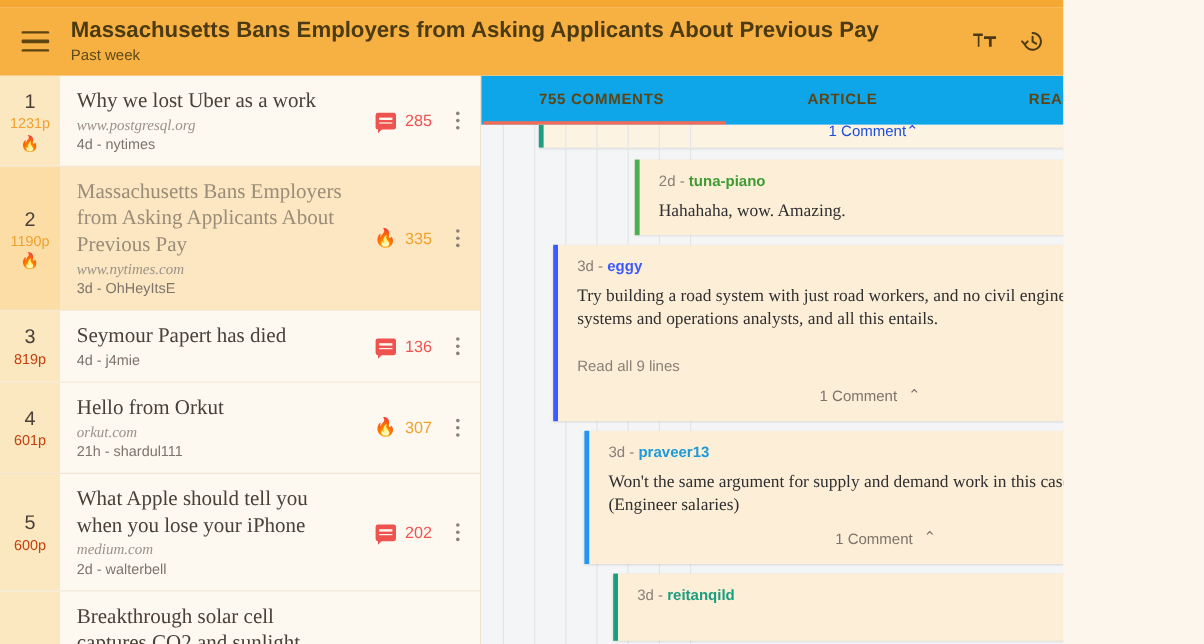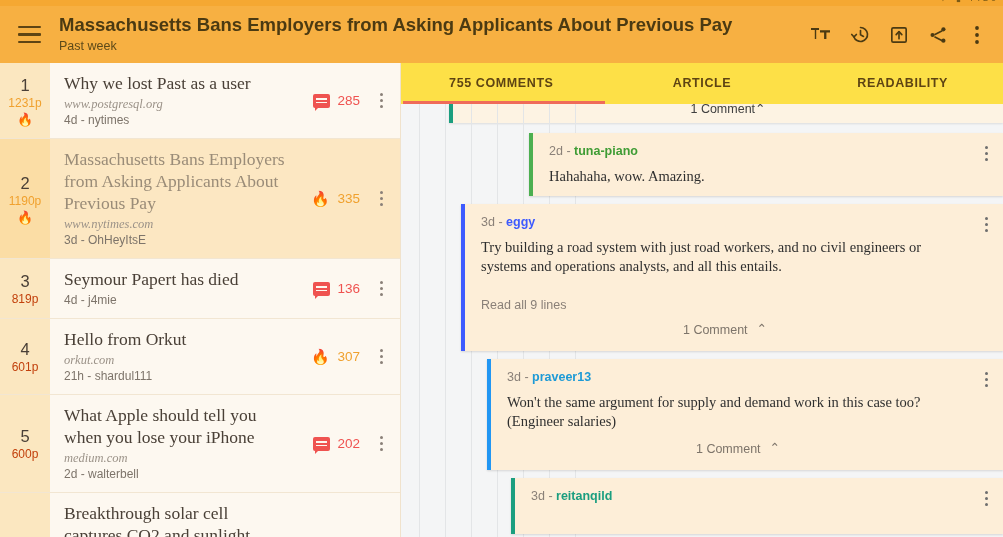--- a/index.html
+++ b/index.html
@@ -9,21 +9,21 @@
     width: 1003px;
     height: 537px;
     overflow: hidden;
     background: #fdf6ec;
     font-family: "Liberation Sans", sans-serif;
   }
   * { box-sizing: border-box; }
 
   .app {
     position: relative;
-    width: 1003px;
+    width: 886px;
     height: 537px;
     overflow: hidden;
     text-decoration: underline;
   }
 
   
   .statusbar {
     position: absolute;
     top: 0; left: 0;
     width: 1003px;
@@ -252,21 +252,21 @@
     position: absolute;
     top: 63px; left: 401px;
     width: 602px;
     height: 474px;
     background: #f4f5f6;
     overflow: hidden;
   }
   .tabbar {
     position: relative;
     height: 41px;
-    background: #fde047;
+    background: #0ea5e9;
     display: flex;
     align-items: center;
   }
   .tab {
     flex: 1 1 0;
     text-align: center;
     font-size: 12.5px;
     font-weight: bold;
     letter-spacing: 0.6px;
     color: #5e4413;
@@ -352,21 +352,21 @@
     margin-left: 9px;
     transform: translateY(-1px);
   }
   .partialfoot {
     background: #fdf3e3;
     border-left: 4px solid #1b9e7f;
     margin-left: 48px;
     margin-right: 0;
     text-align: center;
     font-size: 12.5px;
-    color: #404040;
+    color: #1d4ed8;
     padding: 0 0 9px 0;
     height: 19px;
     line-height: 10px;
     overflow: hidden;
     box-shadow: 0 1px 2px rgba(0,0,0,0.10);
   }
   .spacer { height: 8px; }
 </style>
 </head>
 <body>
@@ -428,21 +428,21 @@
 
   <div class="storylist">
 
   <div class="story">
         <div class="s-rank">
           <div class="num">1</div>
           <div class="pts hot">1231p</div>
           <div class="flame">🔥</div>
         </div>
         <div class="s-body">
-          <div class="s-title">Why we lost Past as a user</div>
+          <div class="s-title">Why we lost Uber as a work</div>
           <div class="s-url">www.postgresql.org</div>
           <div class="s-meta">4d - nytimes</div>
         </div>
         <div class="s-right">
           <div class="s-count comments">
             <span class="bubble">
               <i></i>
               <i></i>
             </span>
             <span class="cnum">285</span>

